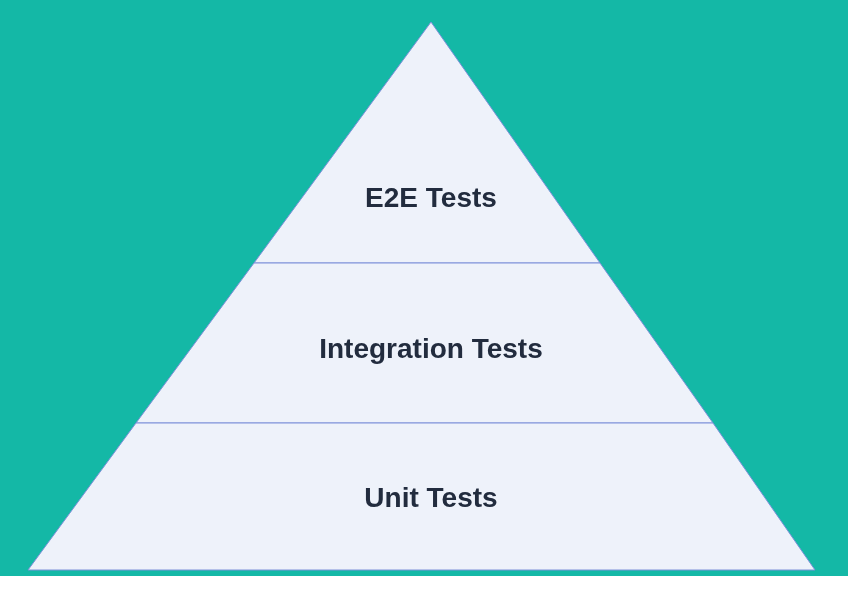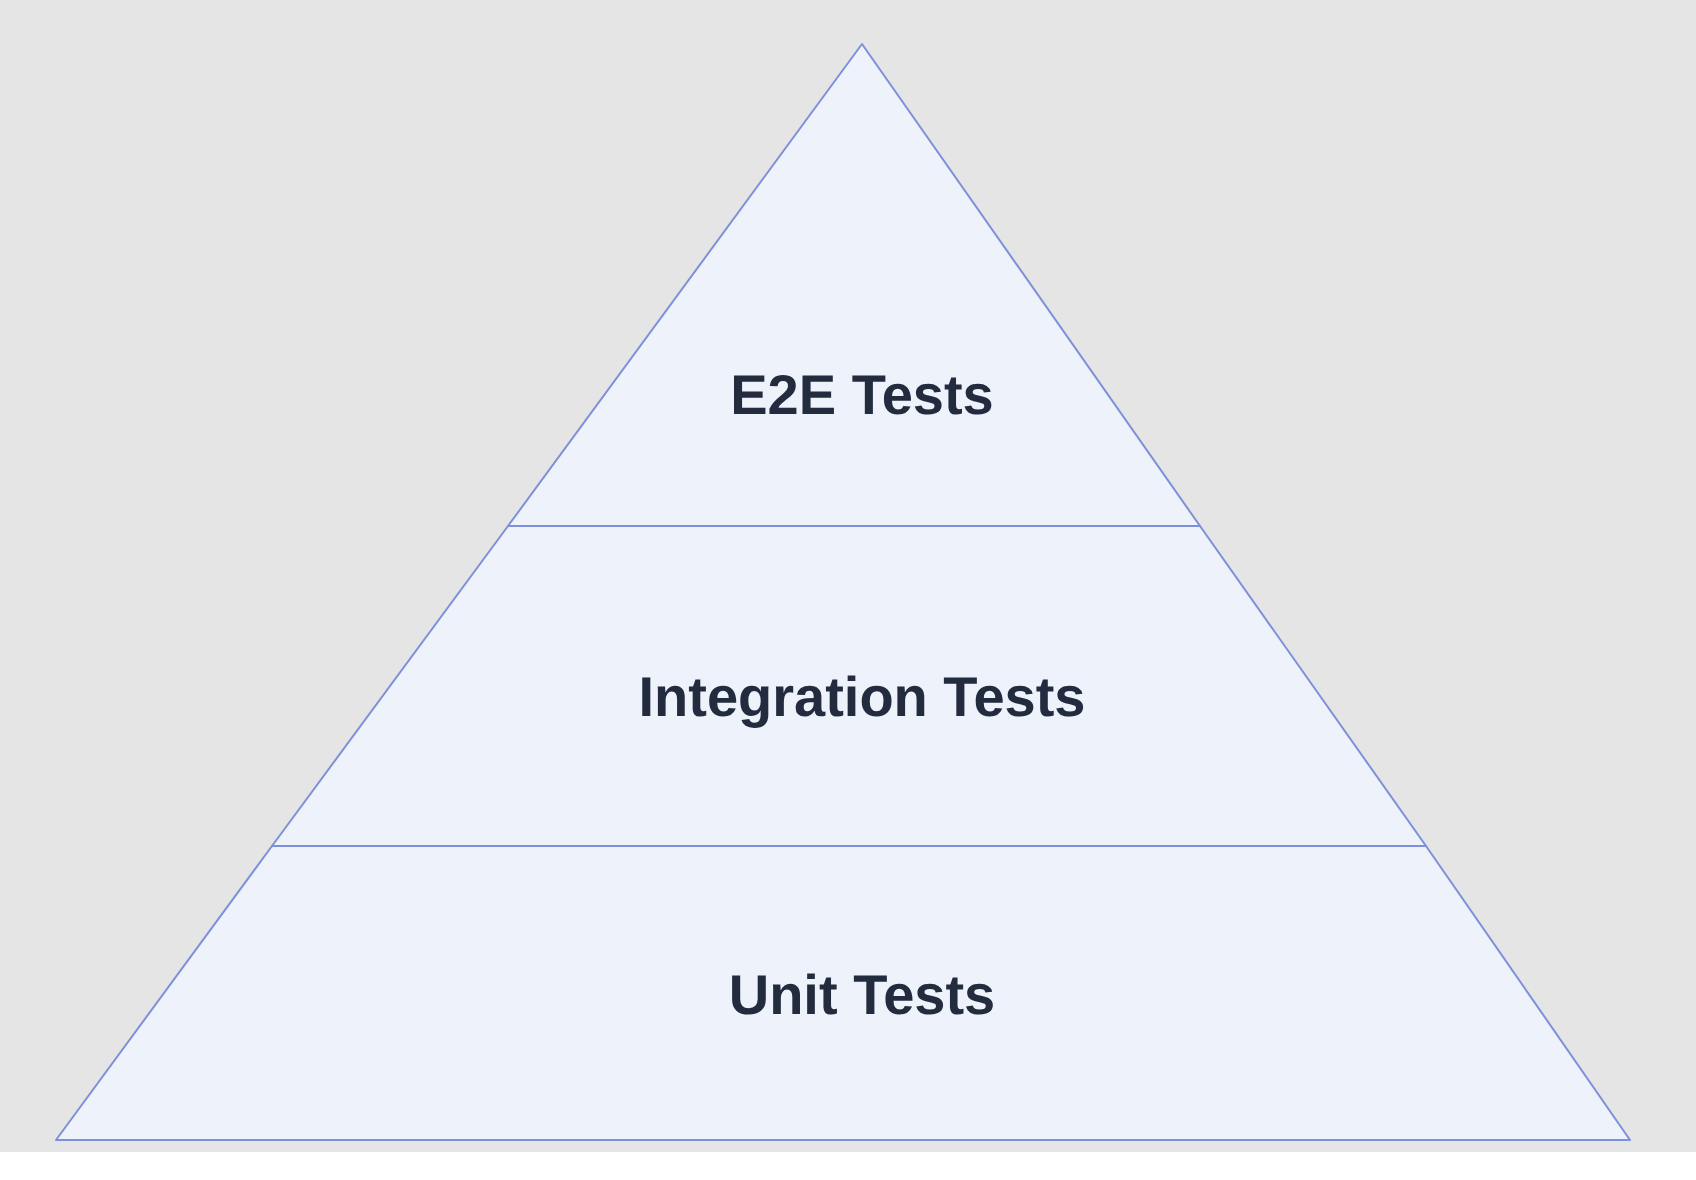--- a/index.html
+++ b/index.html
@@ -8,21 +8,21 @@
     width: 848px;
     height: 590px;
     background: #ffffff;
     overflow: hidden;
     font-family: "Liberation Sans", sans-serif;
   }
   .stage {
     position: relative;
     width: 848px;
     height: 576px;
-    background: #e5e5e5;
+    background: #14b8a6;
   }
   svg { display: block; }
   .level-shape {
     fill: #eef2fa;
     stroke: #7d90d9;
     stroke-width: 1;
     stroke-linejoin: round;
   }
   .level-label {
     fill: #222c3e;

